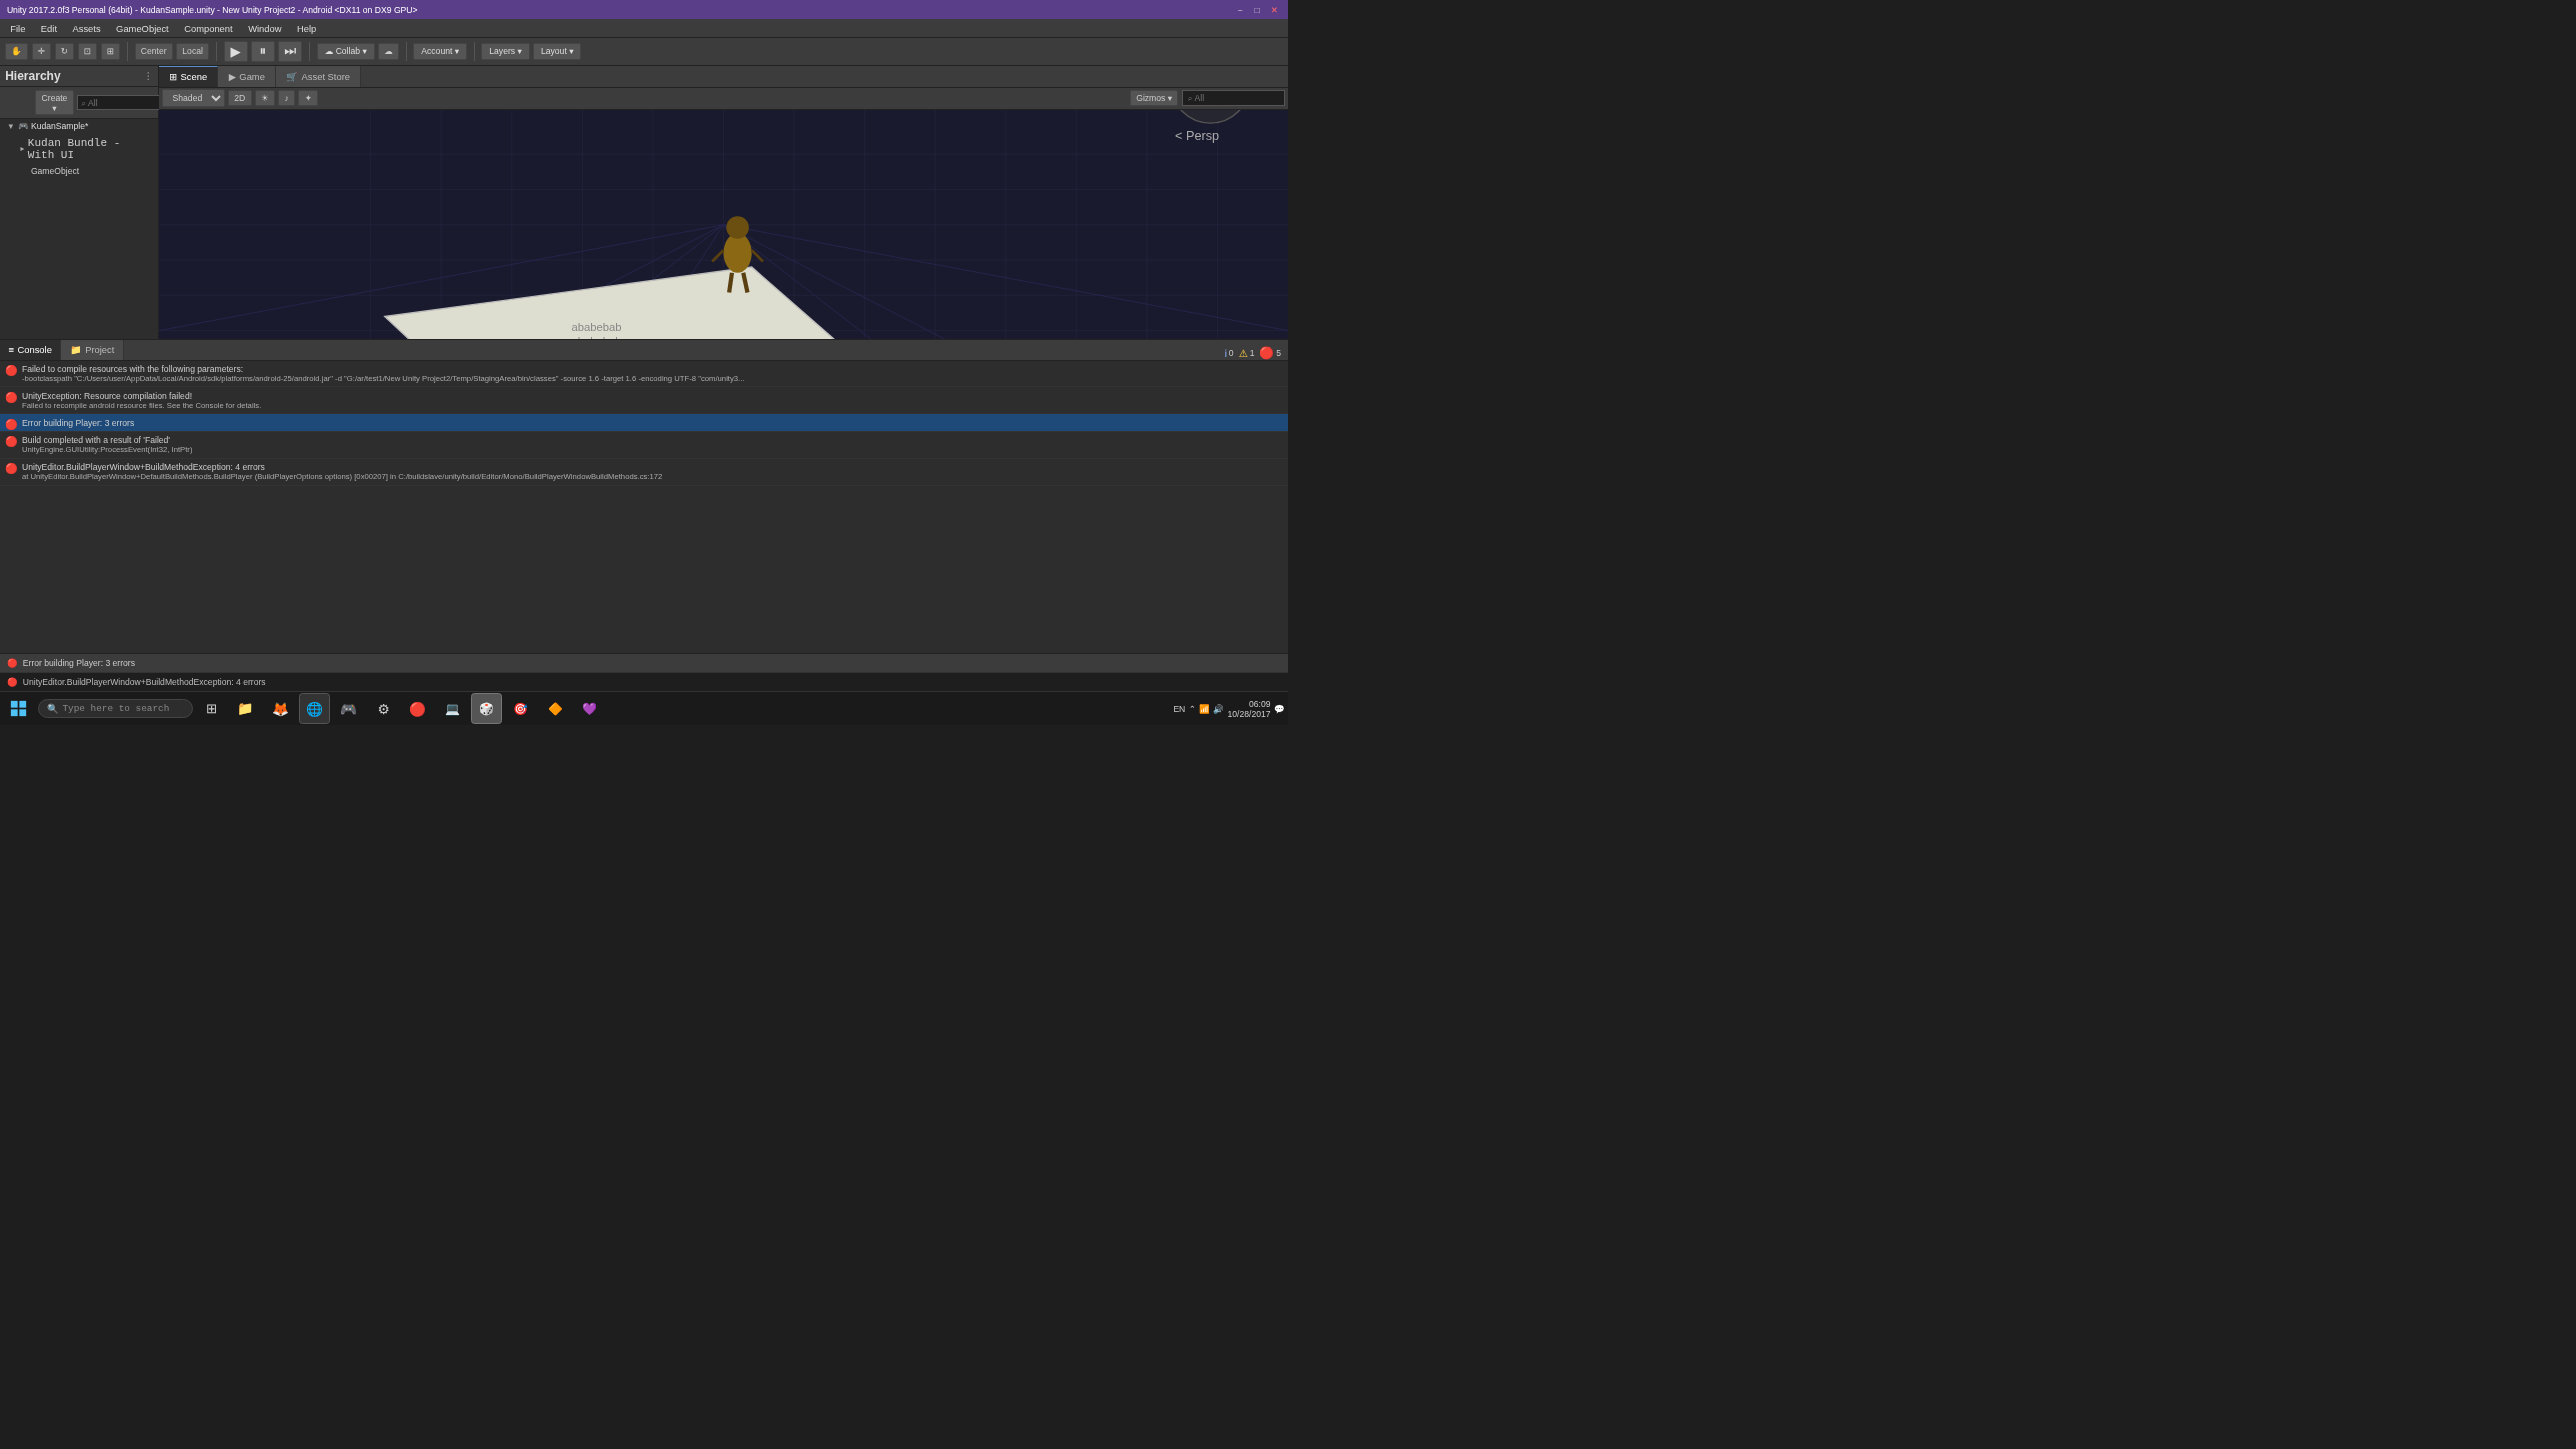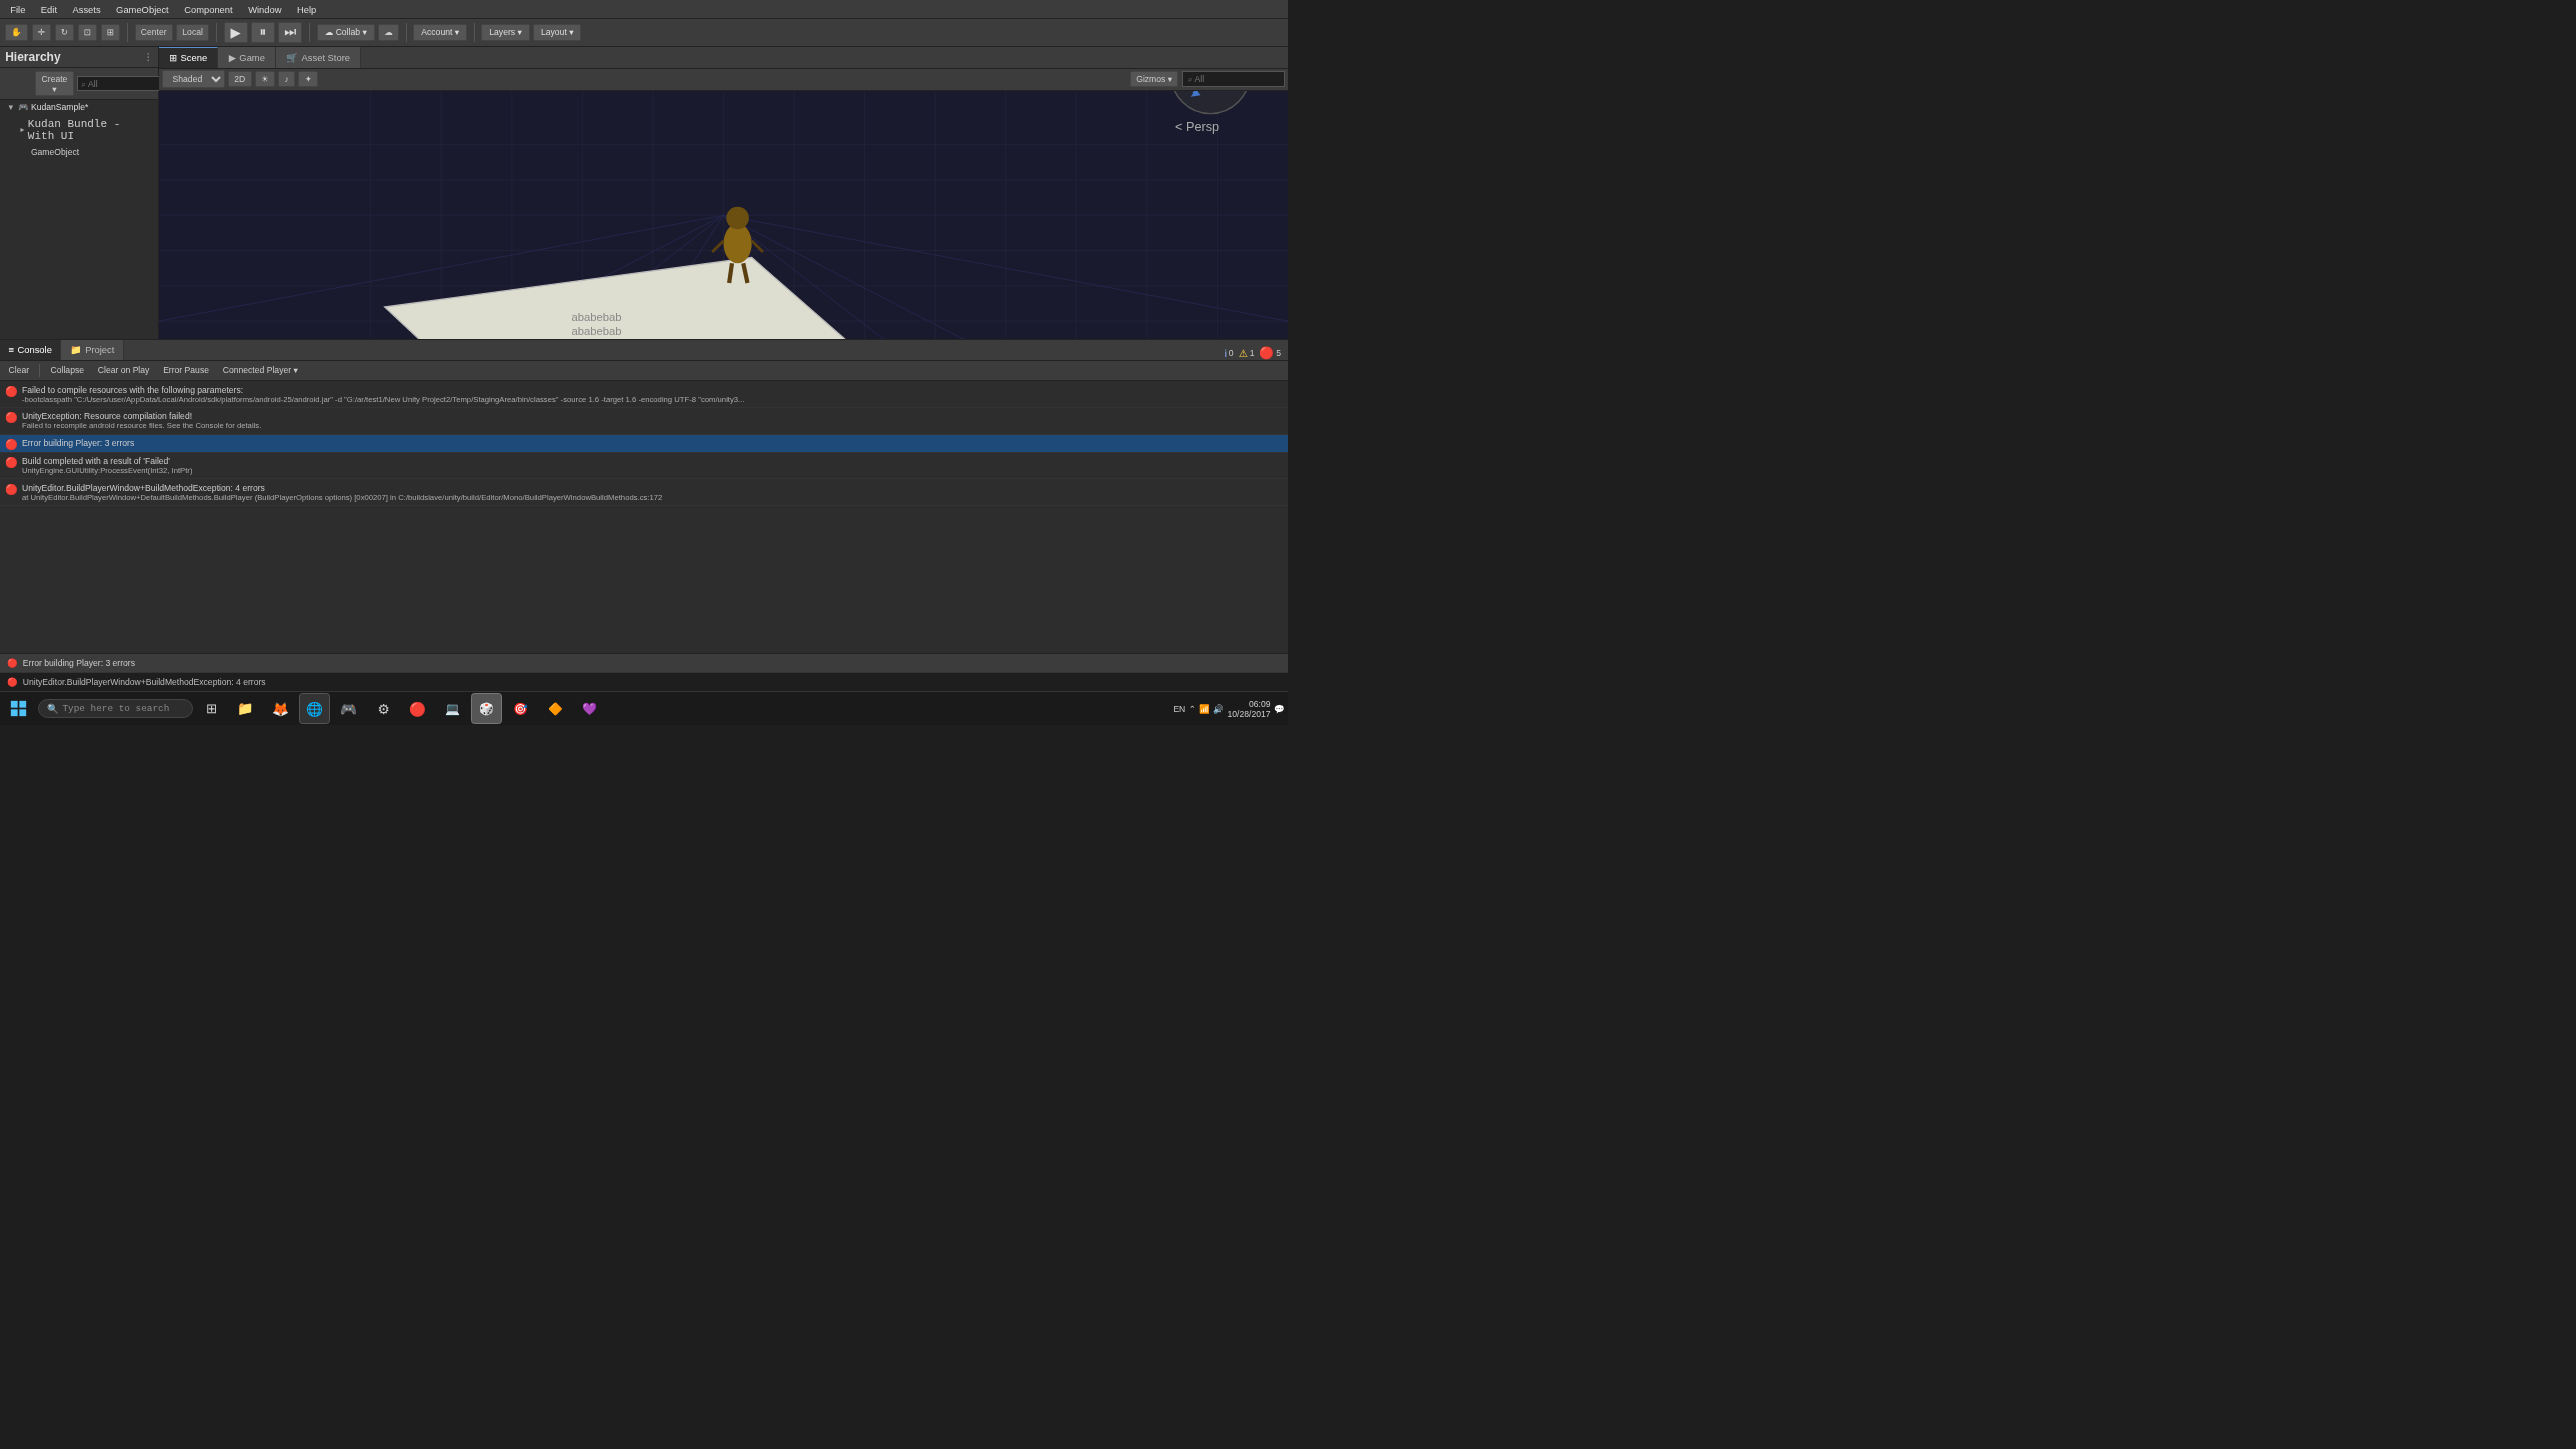--- a/index.html
+++ b/index.html
@@ -431,20 +431,28 @@
     #scene-svg {
       width: 100%;
       height: 100%;
     }
   </style>
 </head>
 <body>
 
 <div id="app-window">
 
+  <div id="title-bar">
+    <span style="font-size:8.6px;">Unity 2017.2.0f3 Personal (64bit) - KudanSample.unity - New Unity Project2 - Android &lt;DX11 on DX9 GPU&gt;</span>
+    <div id="title-controls">
+      <span>−</span>
+      <span>□</span>
+      <span style="color:#ff6666;">✕</span>
+    </div>
+  </div>
 
   <div id="menu-bar">
     <span class="menu-item">File</span>
     <span class="menu-item">Edit</span>
     <span class="menu-item">Assets</span>
     <span class="menu-item">GameObject</span>
     <span class="menu-item">Component</span>
     <span class="menu-item">Window</span>
     <span class="menu-item">Help</span>
   </div>
@@ -644,28 +652,20 @@
             <span class="badge-icon-warn">⚠</span>
             <span>1</span>
           </span>
           <span class="badge">
             <span class="badge-icon-err">🔴</span>
             <span>5</span>
           </span>
         </div>
       </div>
 
-      <div id="console-toolbar">
-        <button class="console-btn">Clear</button>
-        <div class="console-separator"></div>
-        <button class="console-btn">Collapse</button>
-        <button class="console-btn">Clear on Play</button>
-        <button class="console-btn">Error Pause</button>
-        <button class="console-btn">Connected Player ▾</button>
-      </div>
 
       <div id="console-messages">
 
         <div class="console-msg">
           <span class="err-icon">🔴</span>
           <div class="msg-text">Failed to compile resources with the following parameters:</div>
           <div class="msg-sub">-bootclasspath "C:/Users/user/AppData/Local/Android/sdk/platforms/android-25/android.jar" -d "G:/ar/test1/New Unity Project2/Temp/StagingArea/bin/classes" -source 1.6 -target 1.6 -encoding UTF-8 "com/unity3...</div>
         </div>
 
         <div class="console-msg">

